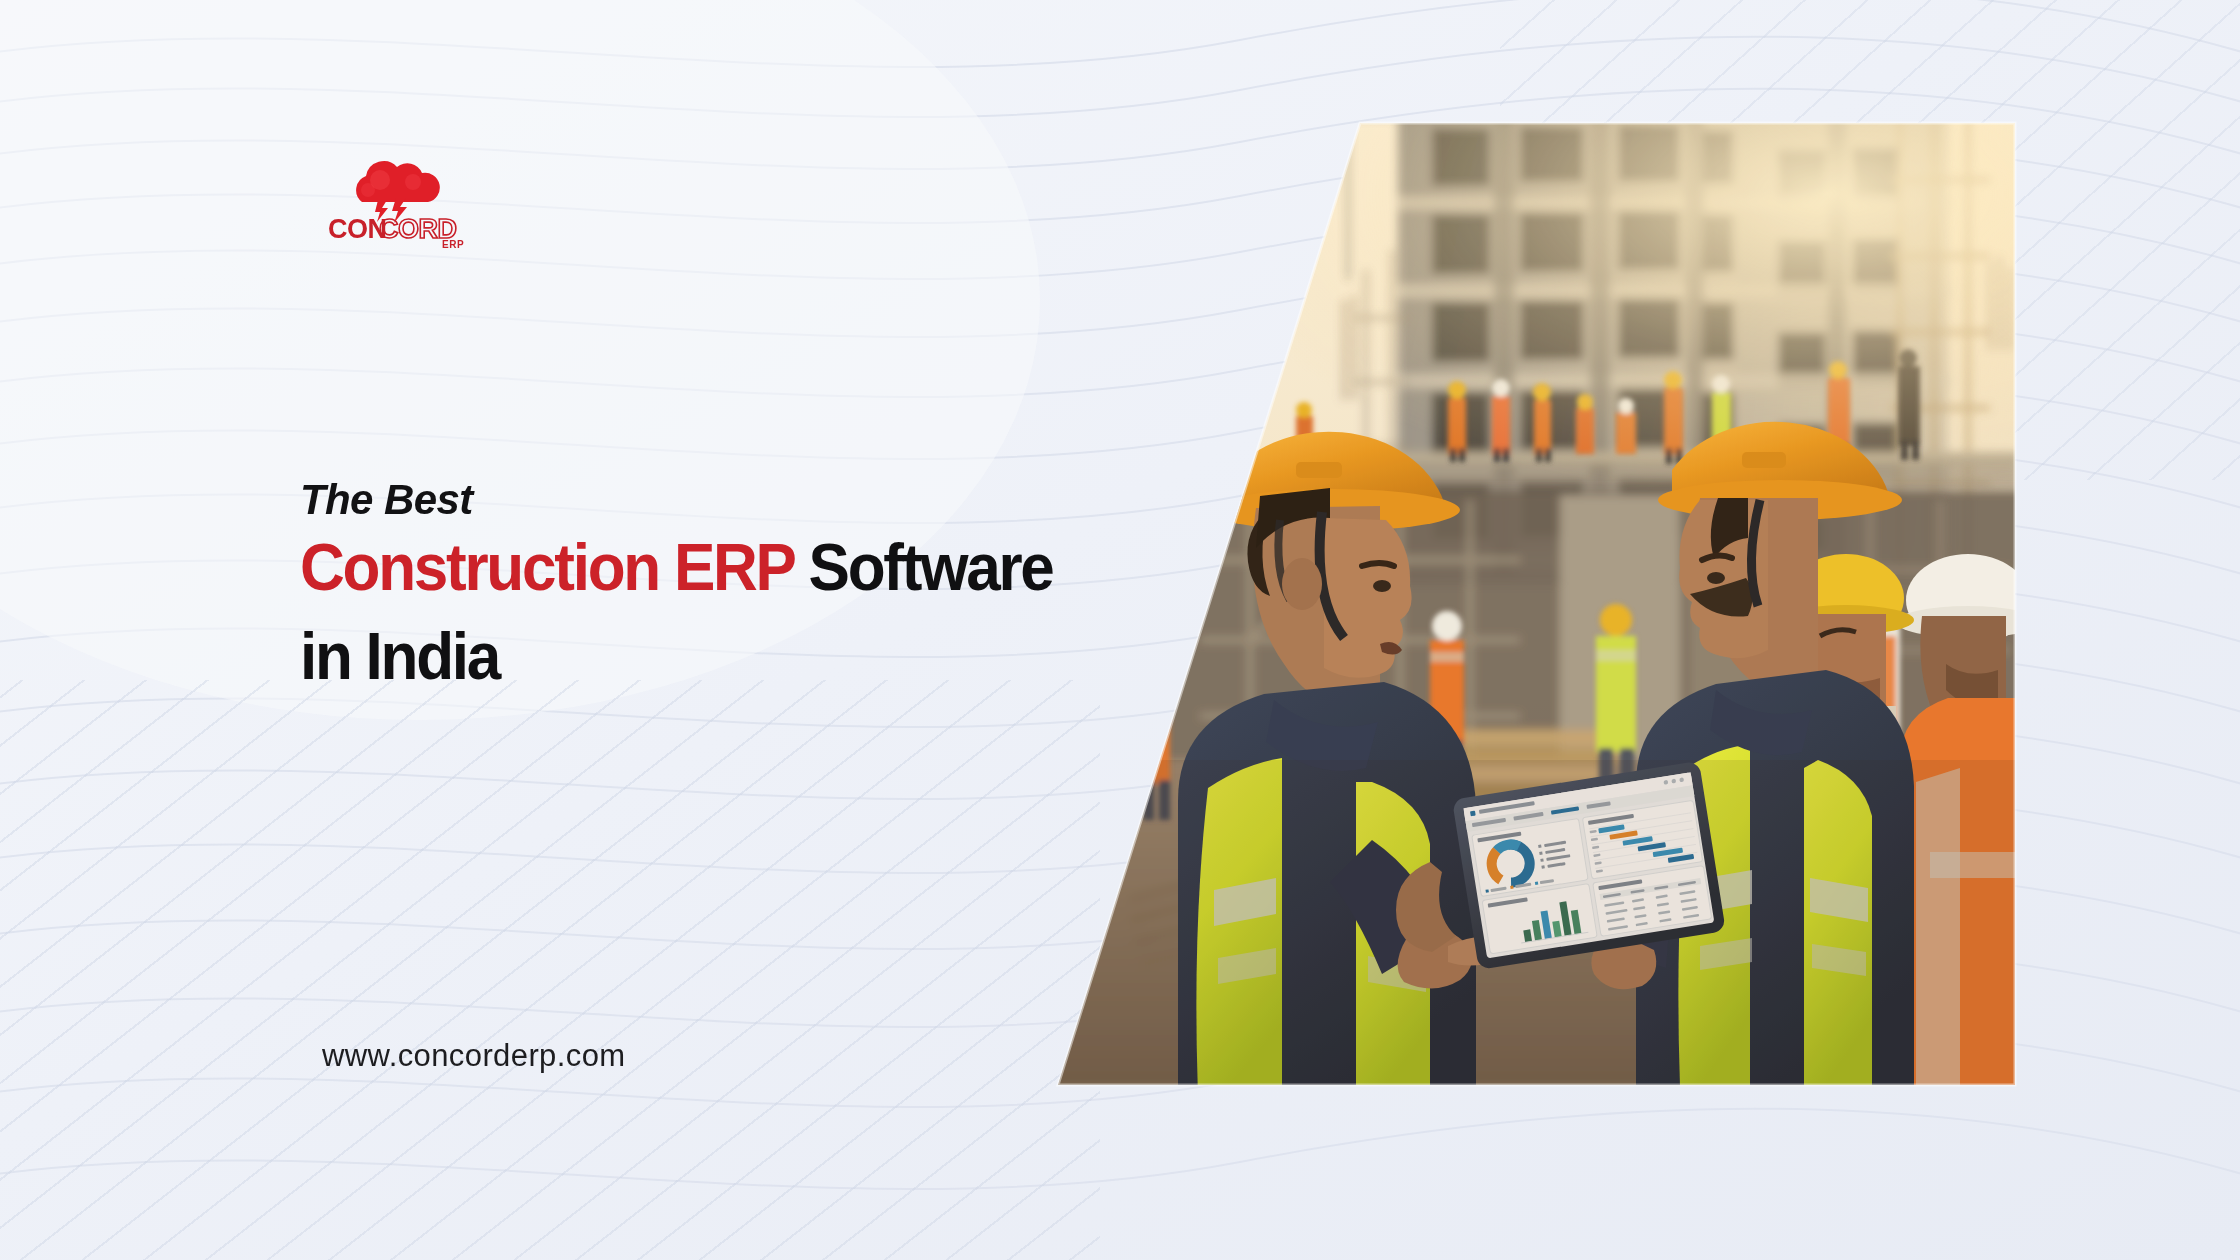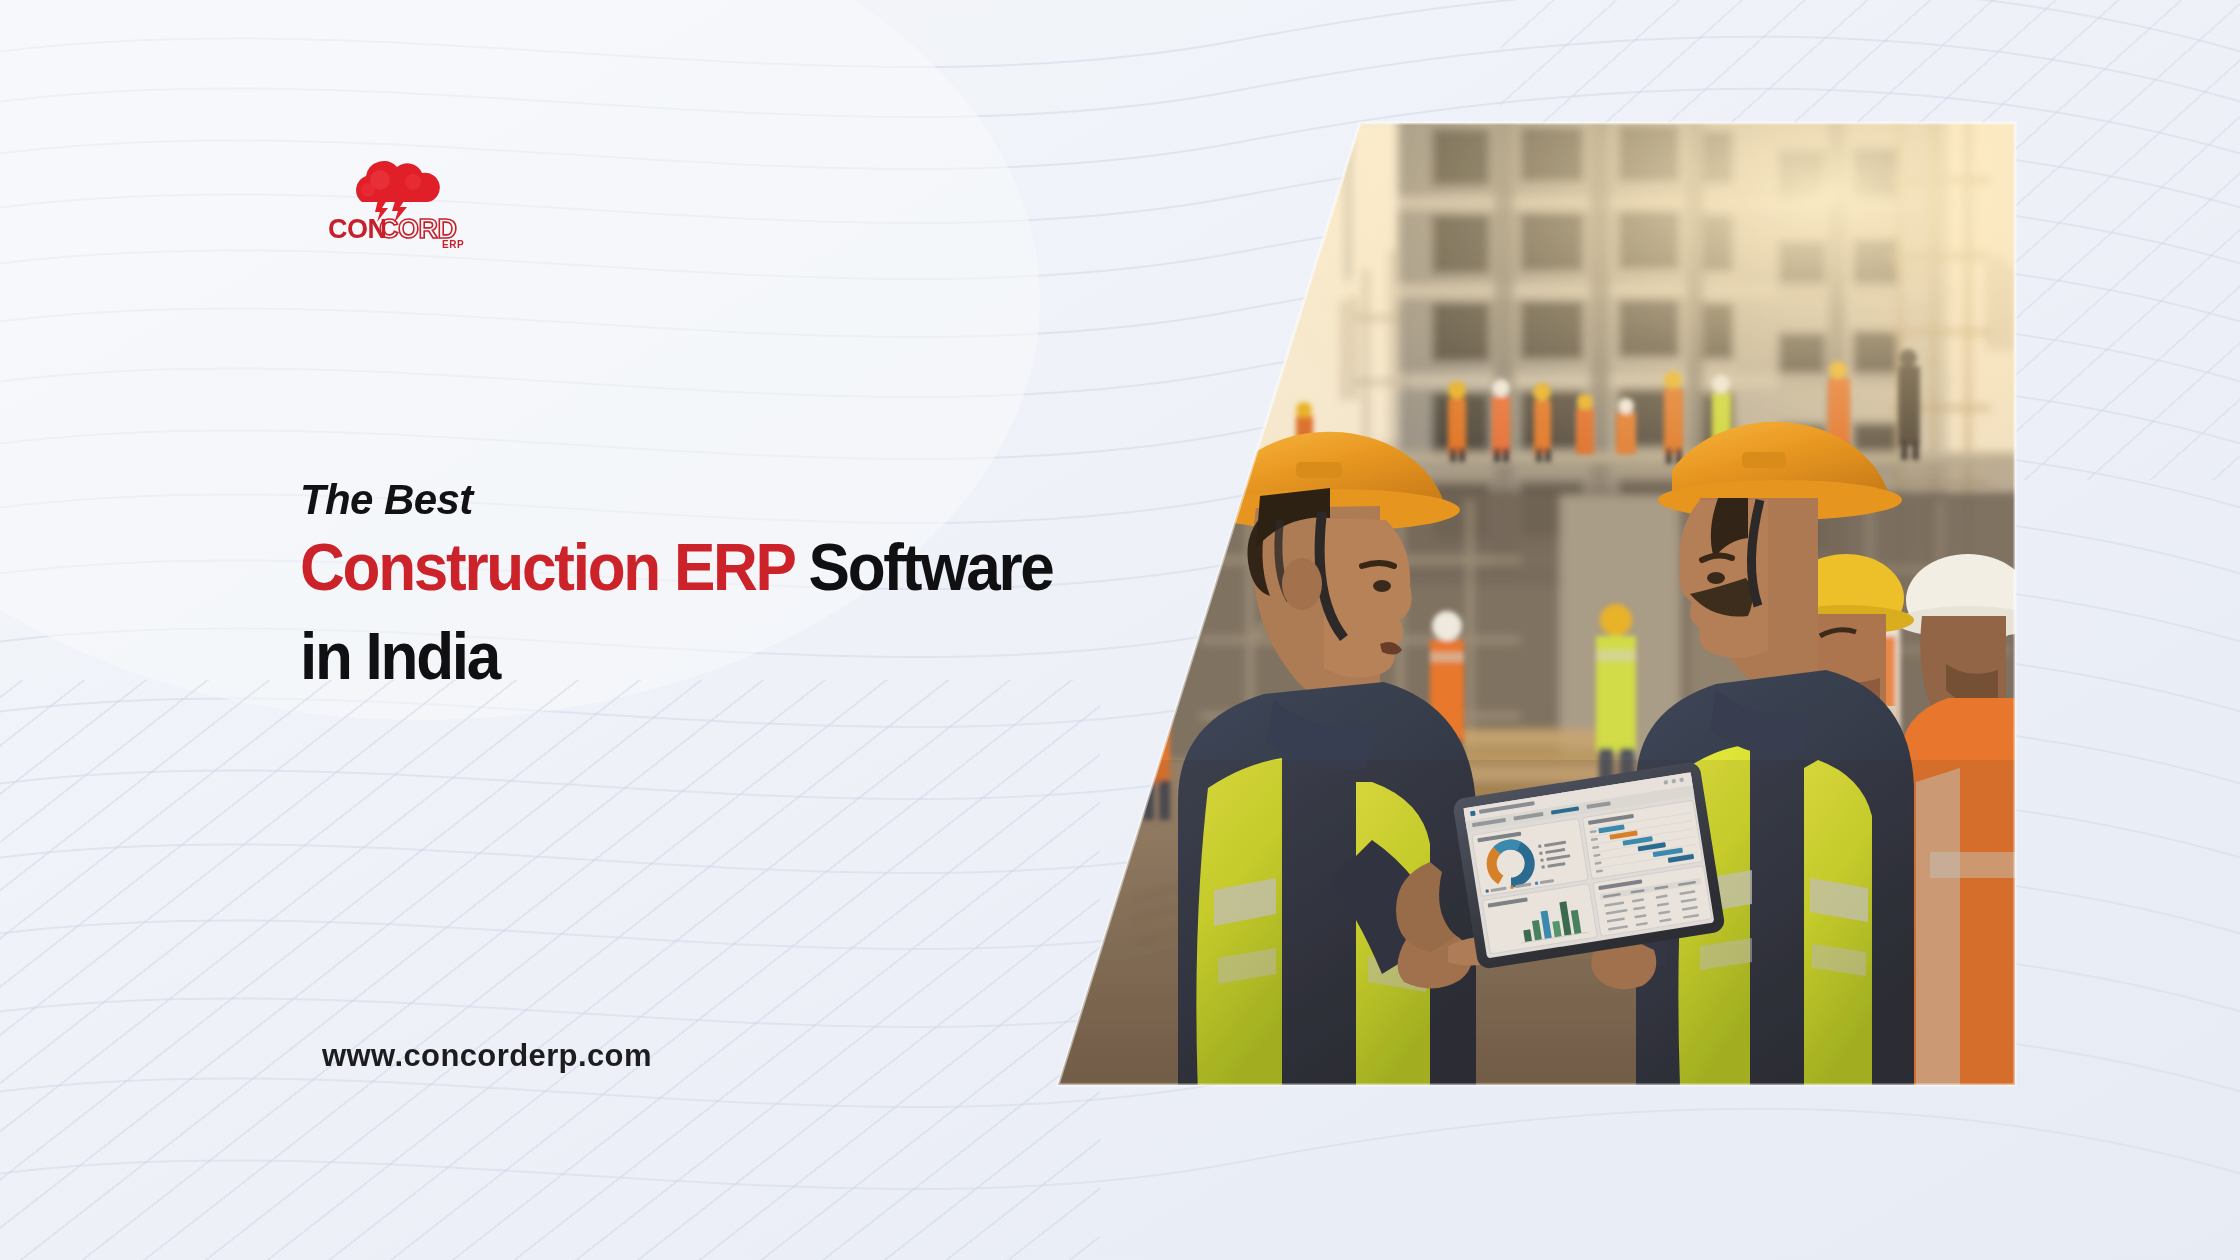--- a/index.html
+++ b/index.html
@@ -64,21 +64,21 @@
     font-family:"Liberation Sans", sans-serif;
     transform:scaleX(0.94); transform-origin:left center;
     white-space:nowrap;
   }
   .h1 .accent { color:#cc2229; }
   .h1-line2 { margin-top:22px; }
 
   
   #site-url {
     position:absolute; left:322px; top:1038px;
-    font-size:31px; font-weight:700; letter-spacing:0.4px;
+    font-size:31px; font-weight:400; letter-spacing:0.4px;
     color:#1d1d20;
     font-family:"Liberation Sans", sans-serif;
   }
 
   
   #photo {
     position:absolute; left:0; top:0; width:2240px; height:1260px;
     pointer-events:none;
   }
   #photo svg { width:100%; height:100%; display:block; }

